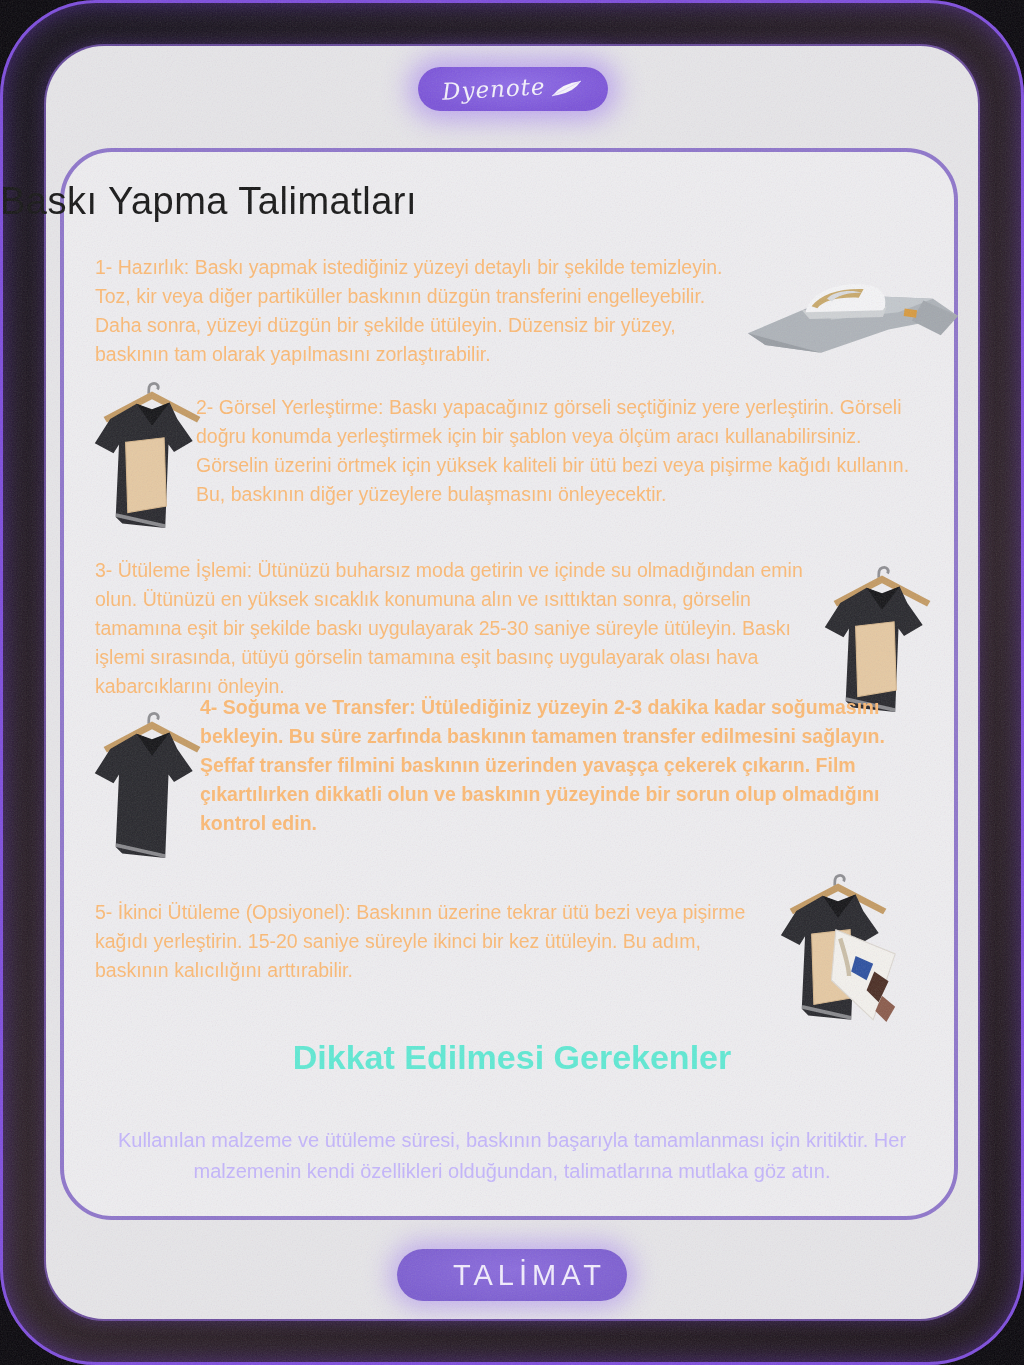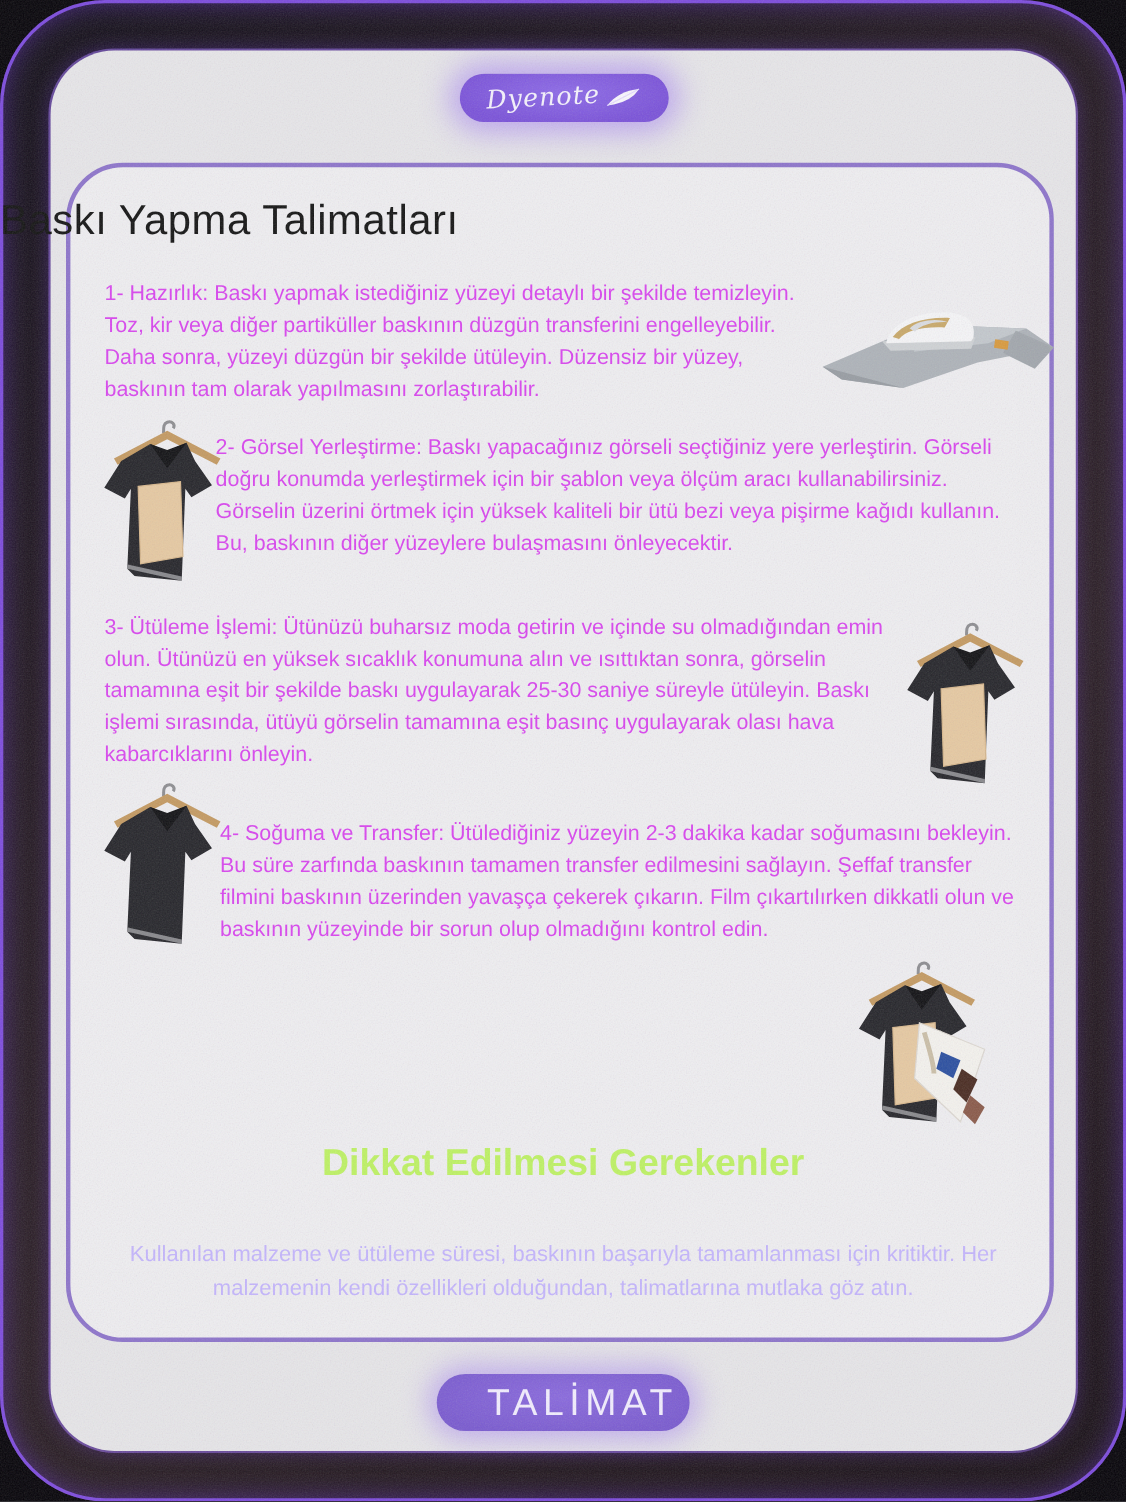--- a/index.html
+++ b/index.html
@@ -34,40 +34,40 @@
   }
   .brand-name{
     font-family:"DejaVu Serif", serif;font-style:italic;font-size:23px;
     color:rgba(255,255,255,.92);letter-spacing:1px;transform:rotate(-3deg);
   }
   .page-title{
     position:absolute;left:0;top:180px;width:100%;text-align:left;
     font-size:38px;font-weight:400;color:#141414;letter-spacing:.5px;
   }
   .step{
-    position:absolute;font-size:19.5px;line-height:29px;color:#d946ef;
+    position:absolute;font-size:19.5px;line-height:29px;color:#fdba74;
   }
   .step.right{}
   .illus{position:absolute;}
   .warn-heading{
     position:absolute;left:0;top:1038px;width:100%;text-align:center;
-    font-size:34px;font-weight:700;color:#bef264;
+    font-size:34px;font-weight:700;color:#5eead4;
   }
   .warn-body{
     position:absolute;left:100px;top:1125px;width:824px;text-align:center;
     font-size:20px;line-height:31px;color:#c4b5fd;
   }
   .footer-pill{
     position:absolute;left:397px;top:1249px;width:230px;height:52px;border-radius:27px;
     background:radial-gradient(ellipse at 50% 40%,#8a6ade 0%,#7a5bd0 80%);
     box-shadow:0 0 24px 8px rgba(139,92,246,.4);
     display:flex;align-items:center;justify-content:center;
   }
   .footer-pill span{
-    font-size:34px;color:#f3eeff;letter-spacing:5px;font-weight:400;margin-left:35px;
+    font-size:29px;color:#f3eeff;letter-spacing:5px;font-weight:400;margin-left:35px;
   }
   .grain{position:absolute;inset:0;pointer-events:none;opacity:.16;}
 </style>
 </head>
 <body>
 
 <div id="page">
 
   <svg width="0" height="0" style="position:absolute" aria-hidden="true">
     <defs>
@@ -118,22 +118,23 @@
 
   <div class="step" style="left:95px;top:556px;width:715px;">3- Ütüleme İşlemi: Ütünüzü buharsız moda getirin ve içinde su olmadığından emin olun. Ütünüzü en yüksek sıcaklık konumuna alın ve ısıttıktan sonra, görselin tamamına eşit bir şekilde baskı uygulayarak 25-30 saniye süreyle ütüleyin. Baskı işlemi sırasında, ütüyü görselin tamamına eşit basınç uygulayarak olası hava kabarcıklarını önleyin.</div>
   <svg class="illus" style="left:816px;top:558px;" width="132" height="176" viewBox="0 0 120 160">
     <use href="#hanger-shirt"></use>
       <use href="#print-rect"></use>
   </svg>
 
   <svg class="illus" style="left:86px;top:704px;" width="132" height="176" viewBox="0 0 120 160">
     <use href="#hanger-shirt"></use>
   </svg>
-  <div class="step right" style="left:200px;top:744px;width:732px;">4- Soğuma ve Transfer: Ütülediğiniz yüzeyin 2-3 dakika kadar soğumasını bekleyin. Bu süre zarfında baskının tamamen transfer edilmesini sağlayın. Şeffaf transfer filmini baskının üzerinden yavaşça çekerek çıkarın. Film çıkartılırken dikkatli olun ve baskının yüzeyinde bir sorun olup olmadığını kontrol edin.</div>
+  <div class="step right" style="left:200px;top:693px;width:732px;font-weight:bold;">4- Soğuma ve Transfer: Ütülediğiniz yüzeyin 2-3 dakika kadar soğumasını bekleyin. Bu süre zarfında baskının tamamen transfer edilmesini sağlayın. Şeffaf transfer filmini baskının üzerinden yavaşça çekerek çıkarın. Film çıkartılırken dikkatli olun ve baskının yüzeyinde bir sorun olup olmadığını kontrol edin.</div>
 
+  <div class="step" style="left:95px;top:898px;width:655px;">5- İkinci Ütüleme (Opsiyonel): Baskının üzerine tekrar ütü bezi veya pişirme kağıdı yerleştirin. 15-20 saniye süreyle ikinci bir kez ütüleyin. Bu adım, baskının kalıcılığını arttırabilir.</div>
   <svg class="illus" style="left:772px;top:866px;" width="176" height="178" viewBox="0 0 160 162">
     <use href="#hanger-shirt"></use>
       <use href="#print-rect"></use>
     <polygon points="58,58 112,80 92,140 54,104" fill="#f4f2ee" stroke="#ddd8d2" stroke-width="1"></polygon>
     <polygon points="76,82 92,89 86,104 72,96" fill="#2b4fa0"></polygon>
     <polygon points="93,96 106,105 97,124 86,113" fill="#4a2c22"></polygon>
     <polygon points="100,118 112,128 104,142 94,132" fill="#8a5a4a"></polygon>
     <path d="M62 66 Q70 92 70 100" stroke="#cbbfa8" stroke-width="4" fill="none"></path>
   </svg>
 

